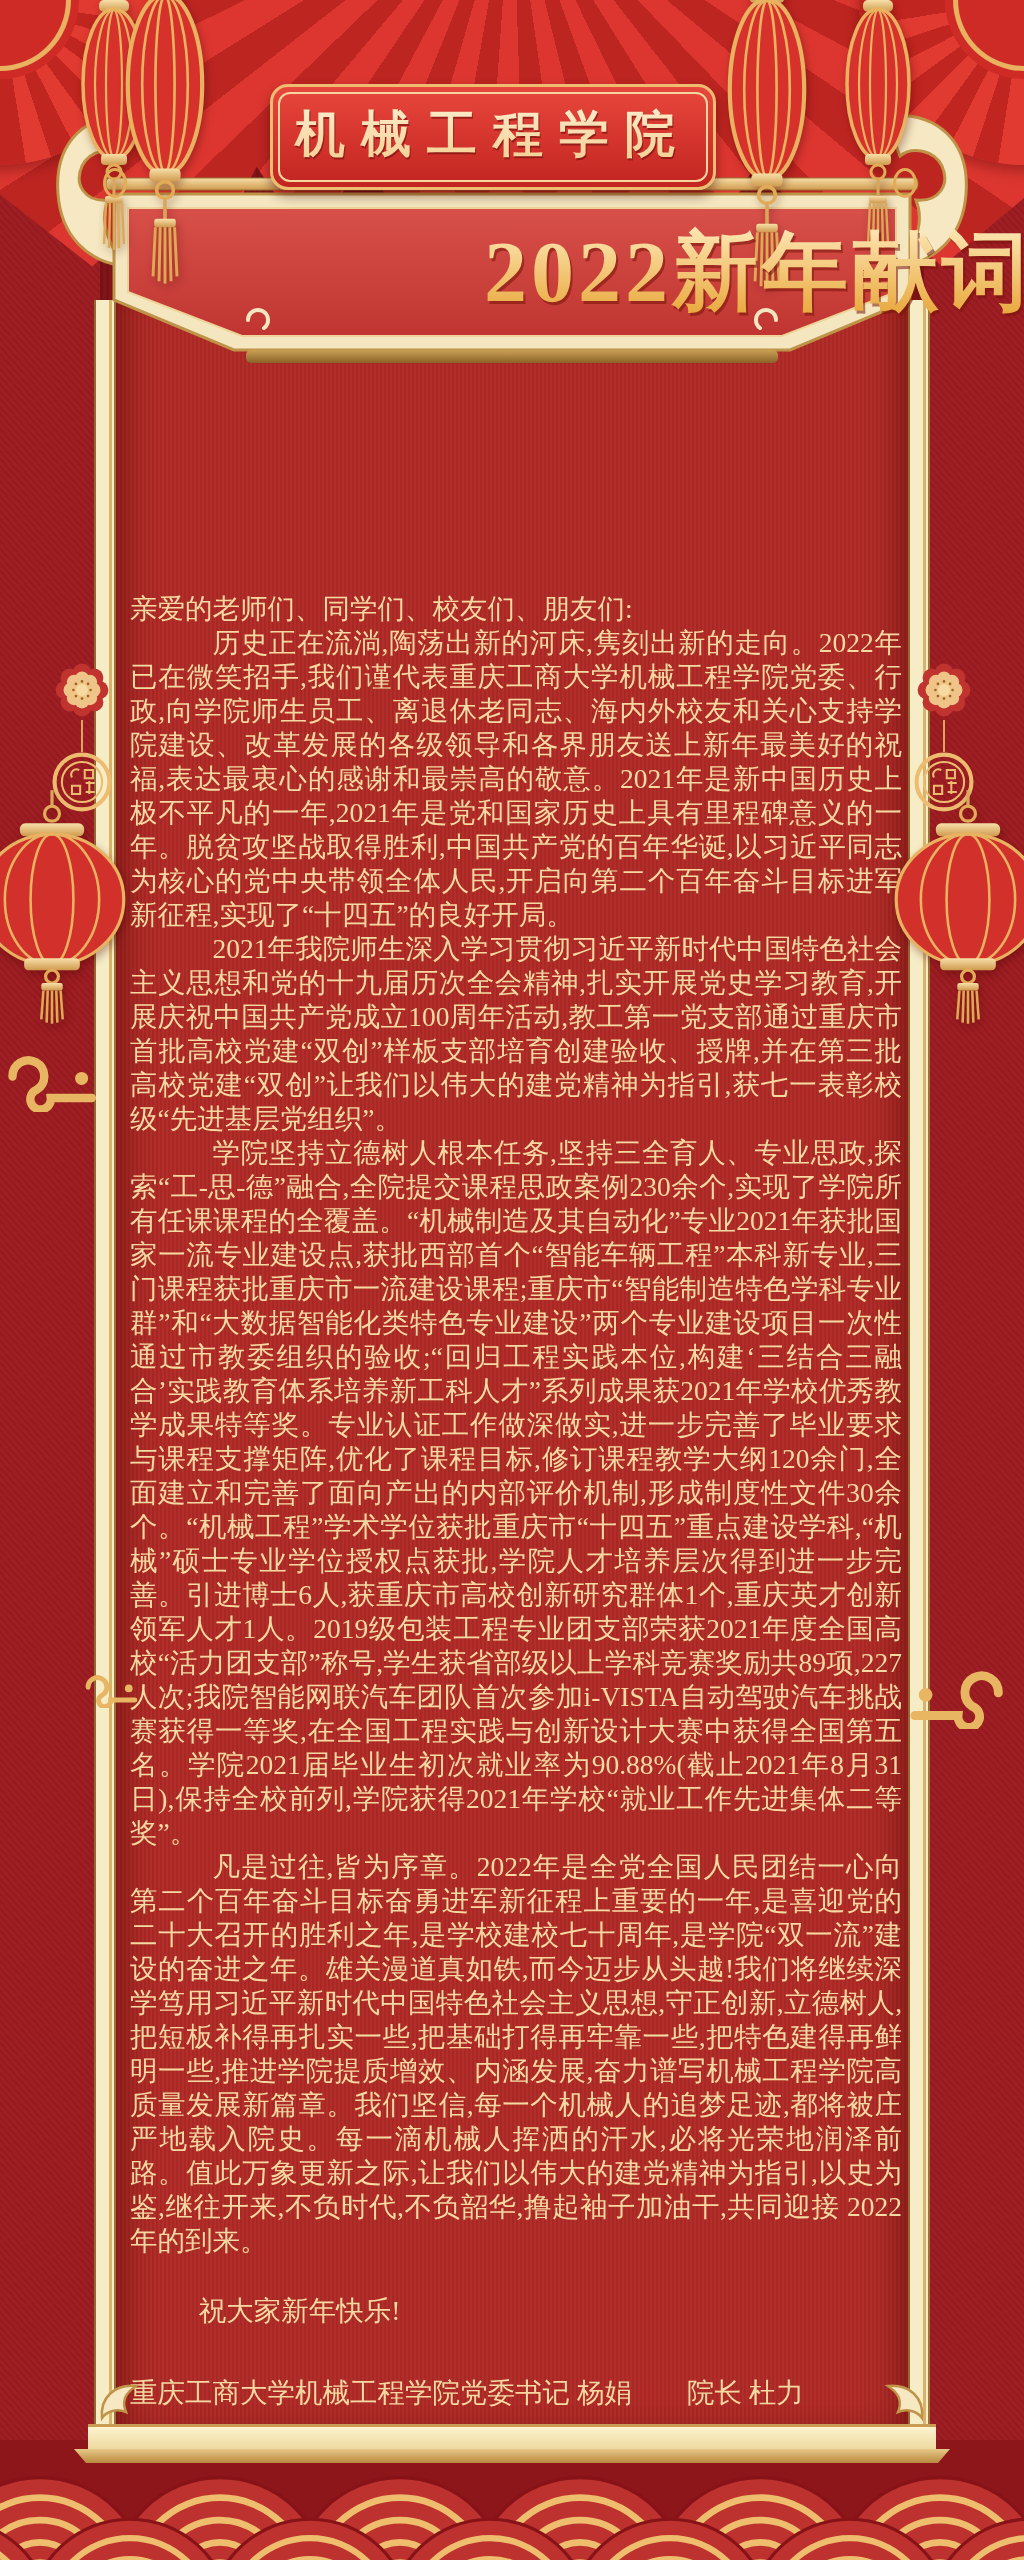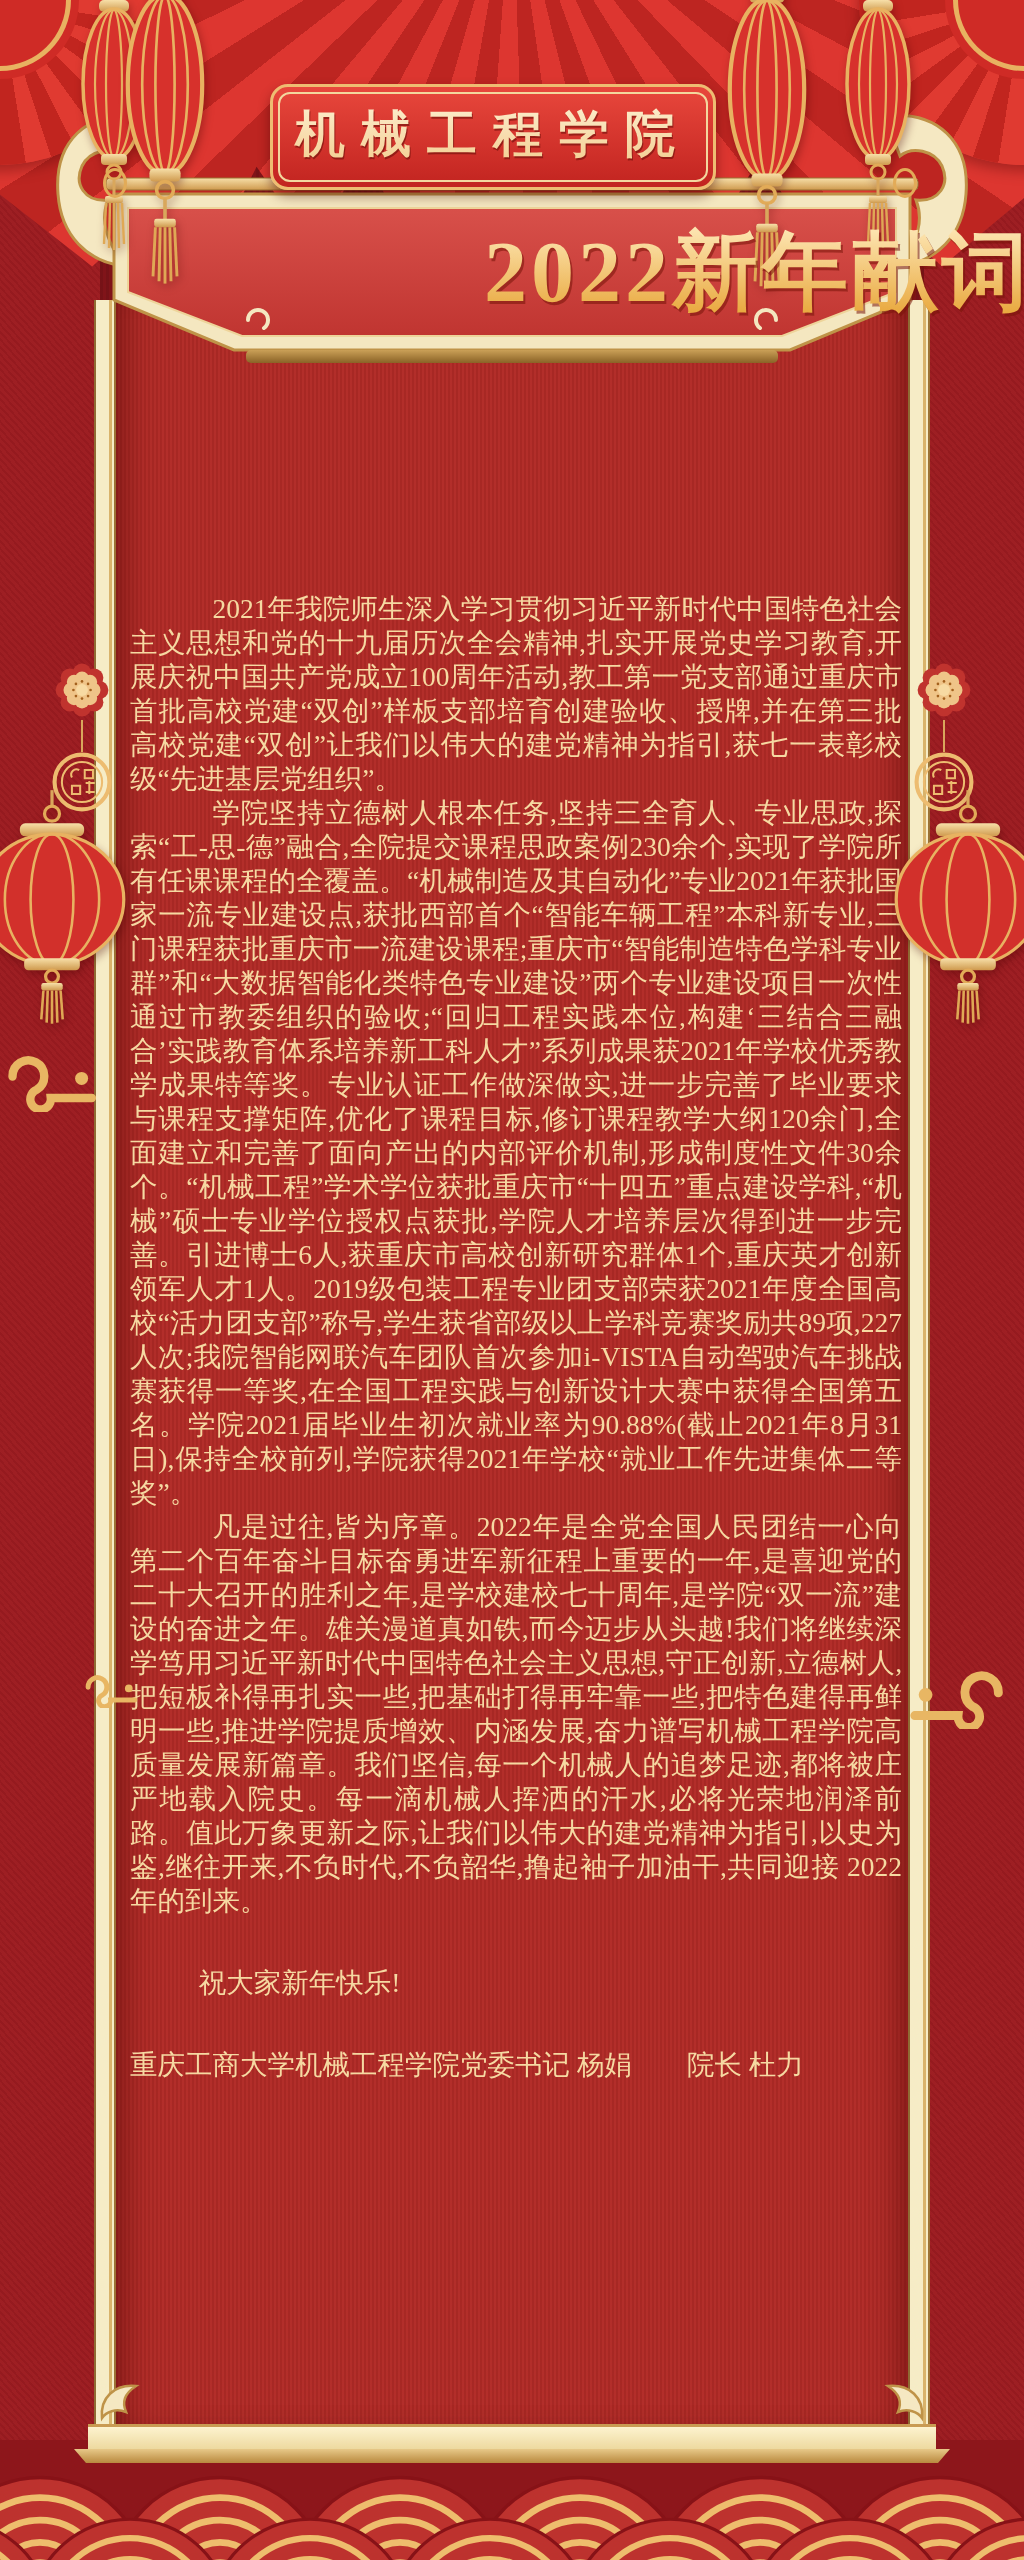--- a/index.html
+++ b/index.html
@@ -61,21 +61,21 @@
     background:linear-gradient(180deg,#e7c888,#b9893f);
     clip-path:polygon(0 0,100% 0,calc(100% - 12px) 100%,12px 100%);}
   .bottom-curl{position:absolute;top:2378px;width:52px;height:48px;z-index:5;}
   .bottom-curl.left{left:96px;}
   .bottom-curl.right{left:876px;transform:scaleX(-1);}
   
   .letter{position:absolute;left:130px;top:592px;width:772px;height:1835px;z-index:4;overflow:hidden;
     color:#f6d9a2;font-size:27.5px;line-height:34px;text-align:justify;}
   .letter p{margin:0;}
   .letter .para{text-indent:3em;}
-  .letter .wish{margin-top:48px;text-indent:2.5em;}
+  .letter .wish{margin-top:36px;text-indent:2.5em;}
   .letter .signature{margin-top:48px;}
   
   .ornament{position:absolute;z-index:5;}
   .string-line{position:absolute;width:2px;background:#d9a75c;z-index:5;}
   
   .wave-band{position:absolute;left:0;top:2440px;width:1024px;height:120px;background:#8d161b;z-index:3;}
   .waves{position:absolute;left:0;bottom:0;z-index:4;}
 </style>
 </head>
 <body>
@@ -265,20 +265,22 @@
   <div class="frame-bottom"></div>
   <div class="frame-bottom-bevel"></div>
   <svg class="bottom-curl left" viewBox="0 0 52 48">
       <use href="#small-curl"></use>
     </svg>
   <svg class="bottom-curl right" viewBox="0 0 52 48">
       <use href="#small-curl"></use>
     </svg>
 
   <div class="letter">
+    <p class="salutation">亲爱的老师们、同学们、校友们、朋友们:</p>
+    <p class="para">历史正在流淌,陶荡出新的河床,隽刻出新的走向。2022年已在微笑招手,我们谨代表重庆工商大学机械工程学院党委、行政,向学院师生员工、离退休老同志、海内外校友和关心支持学院建设、改革发展的各级领导和各界朋友送上新年最美好的祝福,表达最衷心的感谢和最崇高的敬意。2021年是新中国历史上极不平凡的一年,2021年是党和国家历史上具有里程碑意义的一年。脱贫攻坚战取得胜利,中国共产党的百年华诞,以习近平同志为核心的党中央带领全体人民,开启向第二个百年奋斗目标进军新征程,实现了“十四五”的良好开局。</p>
     <p class="para">2021年我院师生深入学习贯彻习近平新时代中国特色社会主义思想和党的十九届历次全会精神,扎实开展党史学习教育,开展庆祝中国共产党成立100周年活动,教工第一党支部通过重庆市首批高校党建“双创”样板支部培育创建验收、授牌,并在第三批高校党建“双创”让我们以伟大的建党精神为指引,获七一表彰校级“先进基层党组织”。</p>
     <p class="para">学院坚持立德树人根本任务,坚持三全育人、专业思政,探索“工-思-德”融合,全院提交课程思政案例230余个,实现了学院所有任课课程的全覆盖。“机械制造及其自动化”专业2021年获批国家一流专业建设点,获批西部首个“智能车辆工程”本科新专业,三门课程获批重庆市一流建设课程;重庆市“智能制造特色学科专业群”和“大数据智能化类特色专业建设”两个专业建设项目一次性通过市教委组织的验收;“回归工程实践本位,构建‘三结合三融合’实践教育体系培养新工科人才”系列成果获2021年学校优秀教学成果特等奖。专业认证工作做深做实,进一步完善了毕业要求与课程支撑矩阵,优化了课程目标,修订课程教学大纲120余门,全面建立和完善了面向产出的内部评价机制,形成制度性文件30余个。“机械工程”学术学位获批重庆市“十四五”重点建设学科,“机械”硕士专业学位授权点获批,学院人才培养层次得到进一步完善。引进博士6人,获重庆市高校创新研究群体1个,重庆英才创新领军人才1人。2019级包装工程专业团支部荣获2021年度全国高校“活力团支部”称号,学生获省部级以上学科竞赛奖励共89项,227人次;我院智能网联汽车团队首次参加i-VISTA自动驾驶汽车挑战赛获得一等奖,在全国工程实践与创新设计大赛中获得全国第五名。学院2021届毕业生初次就业率为90.88%(截止2021年8月31日),保持全校前列,学院获得2021年学校“就业工作先进集体二等奖”。</p>
     <p class="para">凡是过往,皆为序章。2022年是全党全国人民团结一心向第二个百年奋斗目标奋勇进军新征程上重要的一年,是喜迎党的二十大召开的胜利之年,是学校建校七十周年,是学院“双一流”建设的奋进之年。雄关漫道真如铁,而今迈步从头越!我们将继续深学笃用习近平新时代中国特色社会主义思想,守正创新,立德树人,把短板补得再扎实一些,把基础打得再牢靠一些,把特色建得再鲜明一些,推进学院提质增效、内涵发展,奋力谱写机械工程学院高质量发展新篇章。我们坚信,每一个机械人的追梦足迹,都将被庄严地载入院史。每一滴机械人挥洒的汗水,必将光荣地润泽前路。值此万象更新之际,让我们以伟大的建党精神为指引,以史为鉴,继往开来,不负时代,不负韶华,撸起袖子加油干,共同迎接 2022 年的到来。</p>
     <p class="wish">祝大家新年快乐!</p>
     <p class="signature">重庆工商大学机械工程学院党委书记 杨娟　　院长 杜力</p>
   </div>
 
   <svg class="ornament" style="left:49px;top:657px" width="66" height="66" viewBox="0 0 100 100">
       <use href="#blossom"></use>
     </svg>

